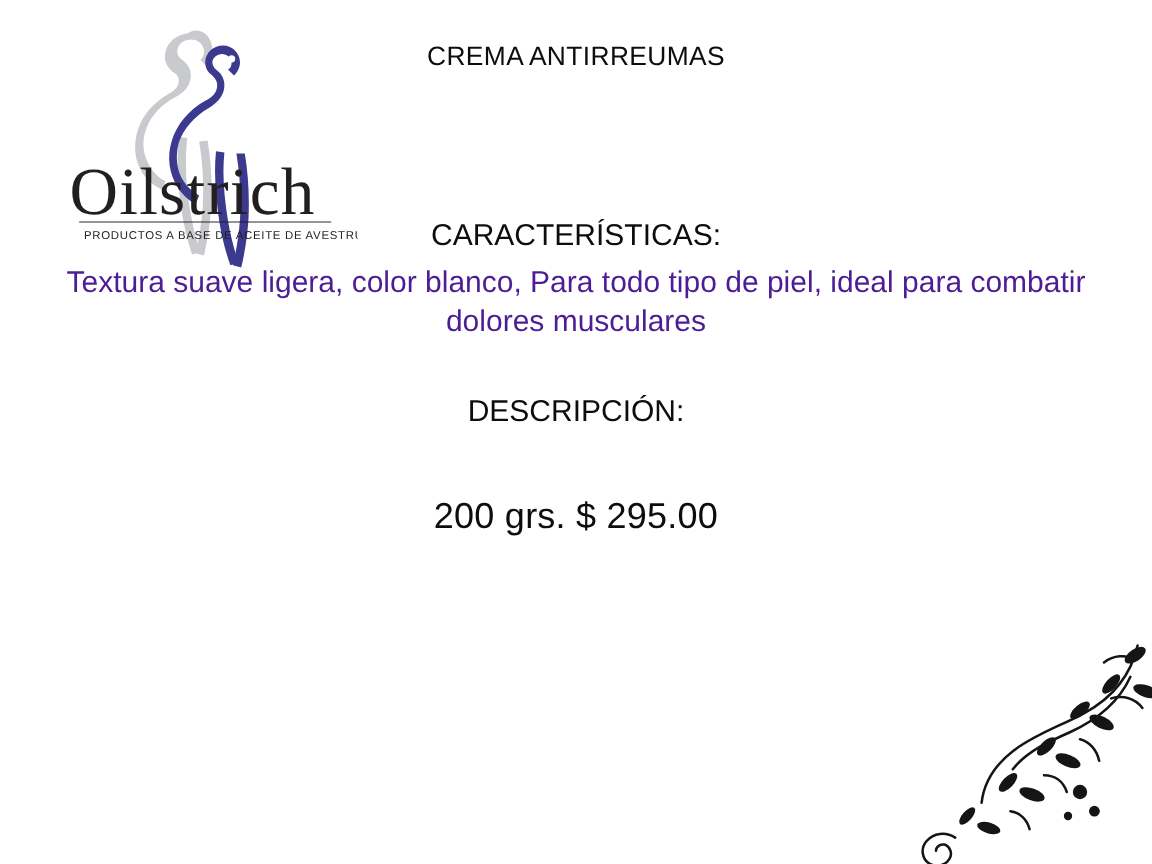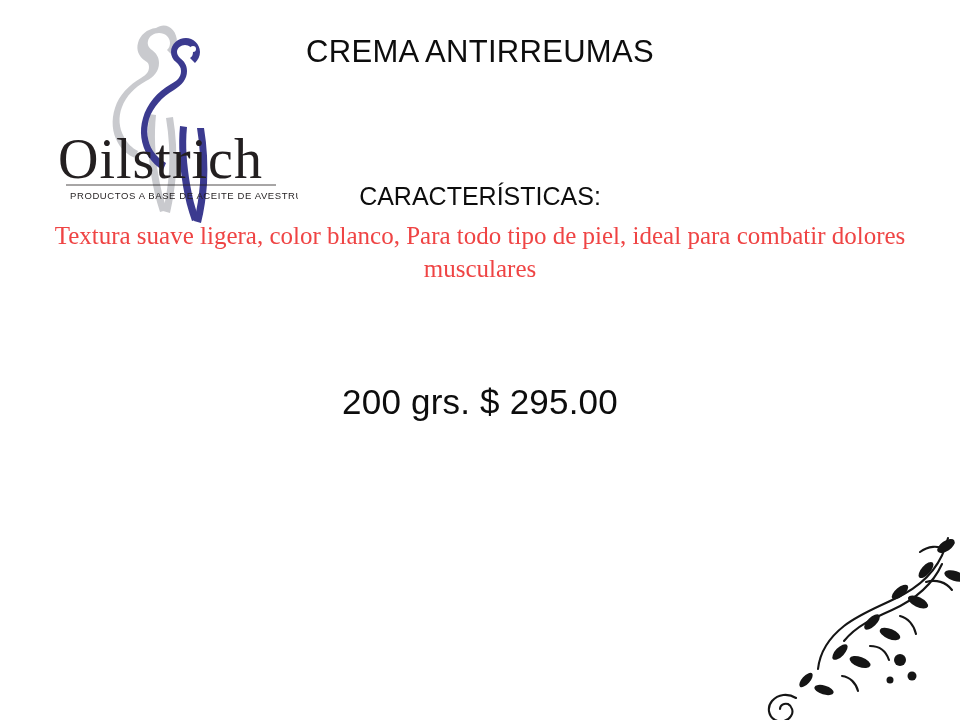--- a/index.html
+++ b/index.html
@@ -29,21 +29,21 @@
     display: block;
   }
 
   
   .title {
     position: absolute;
     left: 0;
     top: 34px;
     width: 960px;
     text-align: center;
-    font-size: 31px;
+    font-size: 22px;
     font-weight: 400;
     letter-spacing: 0.3px;
     color: #0d0d0d;
   }
 
   
   .content {
     position: absolute;
     left: 30px;
     top: 180px;
@@ -52,29 +52,28 @@
   }
   .heading {
     font-size: 25px;
     line-height: 1.3;
     color: #0d0d0d;
     margin: 0;
   }
   .para {
     font-size: 25px;
     line-height: 1.32;
-    color: #ef4444;
+    color: #4c1d95;
     margin: 6px 0 0 0;
-    font-family: Liberation Serif, serif;
   }
   .sp-2 { height: 42px; }
   .sp-3 { height: 52px; }
 
   .price {
-    font-size: 35px;
+    font-size: 30px;
     line-height: 1.3;
     color: #0d0d0d;
     margin: 0;
     letter-spacing: 0.2px;
   }
 
   
   .flourish {
     position: absolute;
     right: 0;
@@ -112,20 +111,21 @@
 </div>
 
 <div class="title">CREMA ANTIRREUMAS</div>
 
 <div class="content">
   <p class="heading">CARACTERÍSTICAS:</p>
   <p class="para">Textura suave ligera, color blanco, Para todo tipo de piel, ideal para combatir dolores musculares</p>
 
   <div class="sp-2"></div>
 
+  <p class="heading">DESCRIPCIÓN:</p>
 
   <div class="sp-3"></div>
 
   <p class="price">200 grs. $ 295.00</p>
 </div>
 
 <div class="flourish">
   <svg width="210" height="190" viewBox="0 0 210 190" xmlns="http://www.w3.org/2000/svg">
     <g fill="none" stroke="#151515" stroke-width="2.1" stroke-linecap="round">
 

